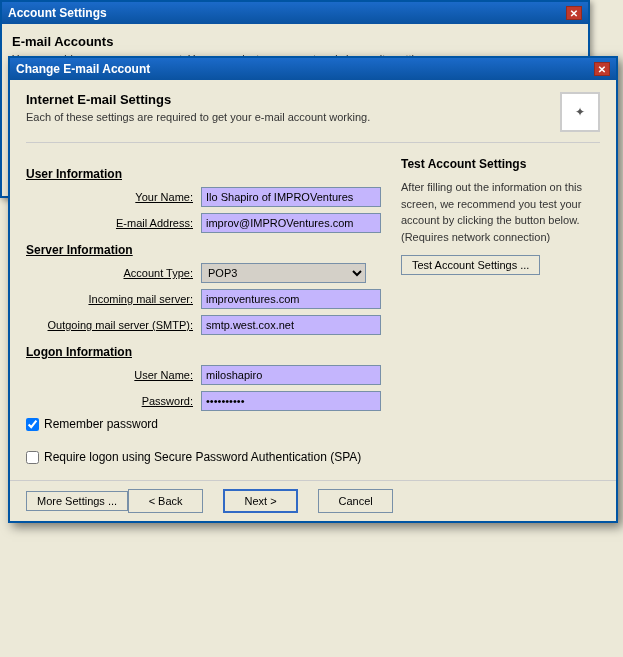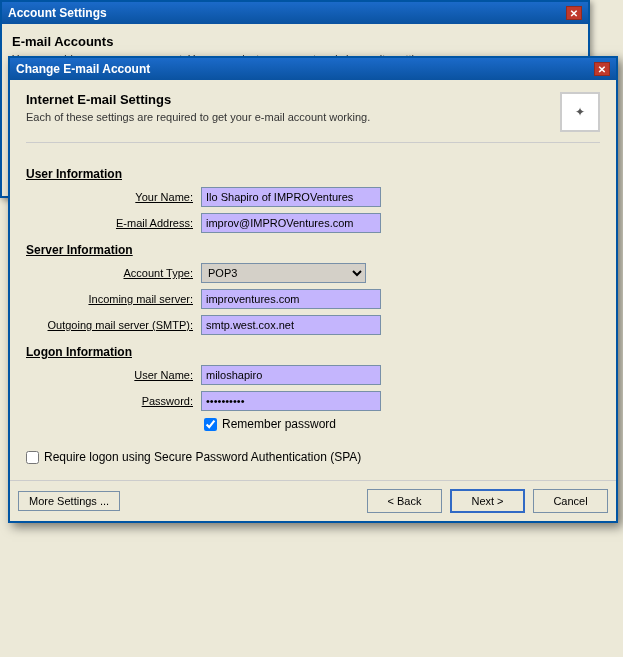--- a/index.html
+++ b/index.html
@@ -318,38 +318,43 @@
         <div class="form-row">
           <div class="form-label underline">User Name:</div>
           <input class="form-input" type="text" value="miloshapiro" style="">
         </div>
 
         <div class="form-row">
           <div class="form-label underline">Password:</div>
           <input class="form-input" type="password" value="**********" style="">
         </div>
 
-        <div class="checkbox-row" style="margin-left: 178px;">
+        <div class="checkbox-row" style="">
           <input type="checkbox" checked="" style="">
           <span>Remember password</span>
         </div>
 
         <div class="checkbox-row" style="margin-top: 19px;">
           <input type="checkbox" style="">
           <span>Require logon using Secure Password Authentication (SPA)</span>
         </div>
 
       </div>
 
-    </div>
-
-  </div>
-
-  <div style="display:flex; justify-content:space-between; align-items:center; padding: 8px 8px; border-top: 1px solid #ccc; background:#ece9d8;">
+      <div class="col-right">
+        <div class="test-section-title">Test Account Settings</div>
+        <div class="test-section-desc">After filling out the information on this screen, we recommend you test your account by clicking the button below. (Requires network connection)</div>
+        <button class="test-btn">Test Account Settings ...</button>
+      </div>
+    </div>
+
+  </div>
+
+  <div style="display:flex; justify-content:flex-start; align-items:center; padding: 8px 16px; border-top: 1px solid #ccc; background:#ece9d8;">
     <button class="more-settings-btn">More Settings ...</button>
-    <div style="display:flex; gap:8px;">
+    <div style="display:flex; gap:20px;">
       <button class="footer-btn">&lt; Back</button>
       <button class="footer-btn default">Next &gt;</button>
       <button class="footer-btn">Cancel</button>
     </div>
   </div>
 
 </div>
 
 </body></html>

